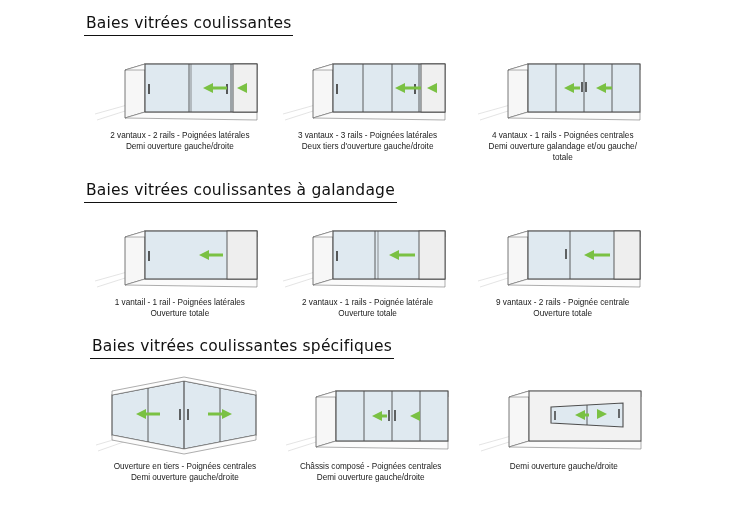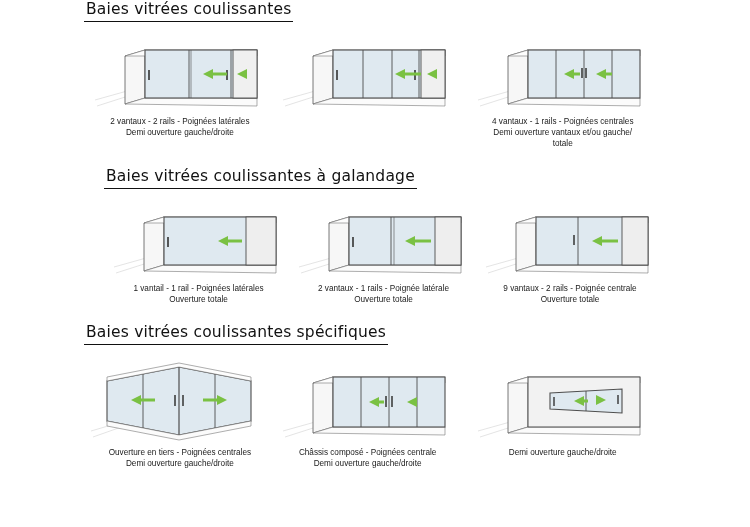--- a/index.html
+++ b/index.html
@@ -29,27 +29,27 @@
     font-family: "DejaVu Sans", sans-serif;
     font-size: 15.5px;
     font-weight: 400;
     letter-spacing: 0.2px;
     color: #111;
     display: inline-block;
     padding: 0 2px 3px 2px;
     border-bottom: 1.5px solid #111;
     margin-left: 84px;
   }
-  .s1 { }
-  .s2 { margin-top: 18px; padding-left: 20px; }
-  .s3 { margin-top: 18px; }
+  .s1 { margin-top: 14px; }
+  .s2 { margin-top: 18px; }
+  .s3 { margin-top: 18px; margin-left: 6px; }
 
   .row {
     display: flex;
-    justify-content: flex-end;
+    justify-content: center;
     padding: 0 86px 0 86px;
     box-sizing: border-box;
     margin-top: 6px;
   }
   .cell {
     width: 190px;
     display: flex;
     flex-direction: column;
     align-items: center;
   }
@@ -131,20 +131,24 @@
             <line x1="144" y1="22" x2="144" y2="70" stroke="#4d4d4d" stroke-width="0.9"></line>
             <line x1="62" y1="42" x2="62" y2="52" stroke="#333" stroke-width="1.6"></line>
             <line x1="140" y1="42" x2="140" y2="52" stroke="#333" stroke-width="1.6"></line>
             <g fill="#7ac143">
               <polygon points="120,46 130,41 130,51"></polygon>
               <rect x="130" y="44.5" width="16" height="3"></rect>
               <polygon points="152,46 162,41 162,51"></polygon>
             </g>
           </svg>
         </div>
+        <div class="caption">
+          <div>3 vantaux - 3 rails - Poignées latérales</div>
+          <div>Deux tiers d'ouverture gauche/droite</div>
+        </div>
       </div>
 
       <div class="cell wide">
         <div class="art">
           <svg width="185" height="84" viewBox="0 0 185 84">
             <path class="shadowline" d="M10 78 L60 62 M8 72 L58 58"></path>
             <polygon points="38,28 38,76 58,70 58,22" fill="#f7f7f7" stroke="#555" stroke-width="0.8"></polygon>
             <polygon points="38,76 58,70 170,70 170,78" fill="#fbfbfb" stroke="#777" stroke-width="0.6"></polygon>
             <polygon points="38,28 58,22 170,22 170,28" fill="#fdfdfd" stroke="#777" stroke-width="0.6"></polygon>
             <rect x="58" y="22" width="112" height="48" fill="#dfe9f0" stroke="#4d4d4d" stroke-width="1.1"></rect>
@@ -156,21 +160,21 @@
             <g fill="#7ac143">
               <polygon points="94,46 104,41 104,51"></polygon>
               <rect x="104" y="44.5" width="6" height="3"></rect>
               <polygon points="126,46 136,41 136,51"></polygon>
               <rect x="136" y="44.5" width="6" height="3"></rect>
             </g>
           </svg>
         </div>
         <div class="caption">
           <div>4 vantaux - 1 rails - Poignées centrales</div>
-          <div>Demi ouverture vantaux et/ou gauche/</div>
+          <div>Demi ouverture galandage et/ou gauche/</div>
           <div>totale</div>
         </div>
       </div>
 
     </div>
   </div>
 
   <div class="section s2">
     <div class="section-title">Baies vitrées coulissantes à galandage</div>
 
@@ -302,21 +306,21 @@
             <line x1="117" y1="45" x2="117" y2="56" stroke="#333" stroke-width="1.5"></line>
             <g fill="#7ac143">
               <polygon points="94,51 104,46 104,56"></polygon>
               <rect x="104" y="49.5" width="5" height="3"></rect>
               <polygon points="132,51 142,46 142,56"></polygon>
               <rect x="120" y="49.5" width="12" height="3" opacity="0"></rect>
             </g>
           </svg>
         </div>
         <div class="caption">
-          <div>Châssis composé - Poignées centrale</div>
+          <div>Châssis composé - Poignées centrales</div>
           <div>Demi ouverture gauche/droite</div>
         </div>
       </div>
 
       <div class="cell wide">
         <div class="art tall">
           <svg width="185" height="92" viewBox="0 0 185 92">
             <path class="shadowline" d="M10 86 L60 70 M8 80 L58 66"></path>
             <polygon points="38,32 38,82 58,76 58,26" fill="#f7f7f7" stroke="#555" stroke-width="0.8"></polygon>
             <polygon points="38,82 58,76 170,76 170,84" fill="#fbfbfb" stroke="#777" stroke-width="0.6"></polygon>

